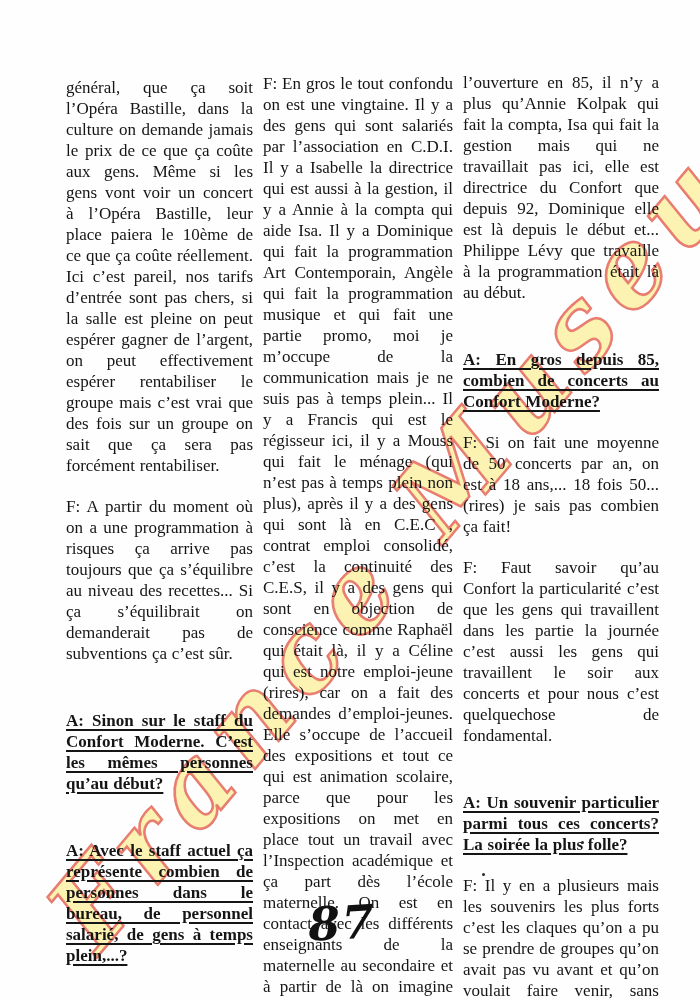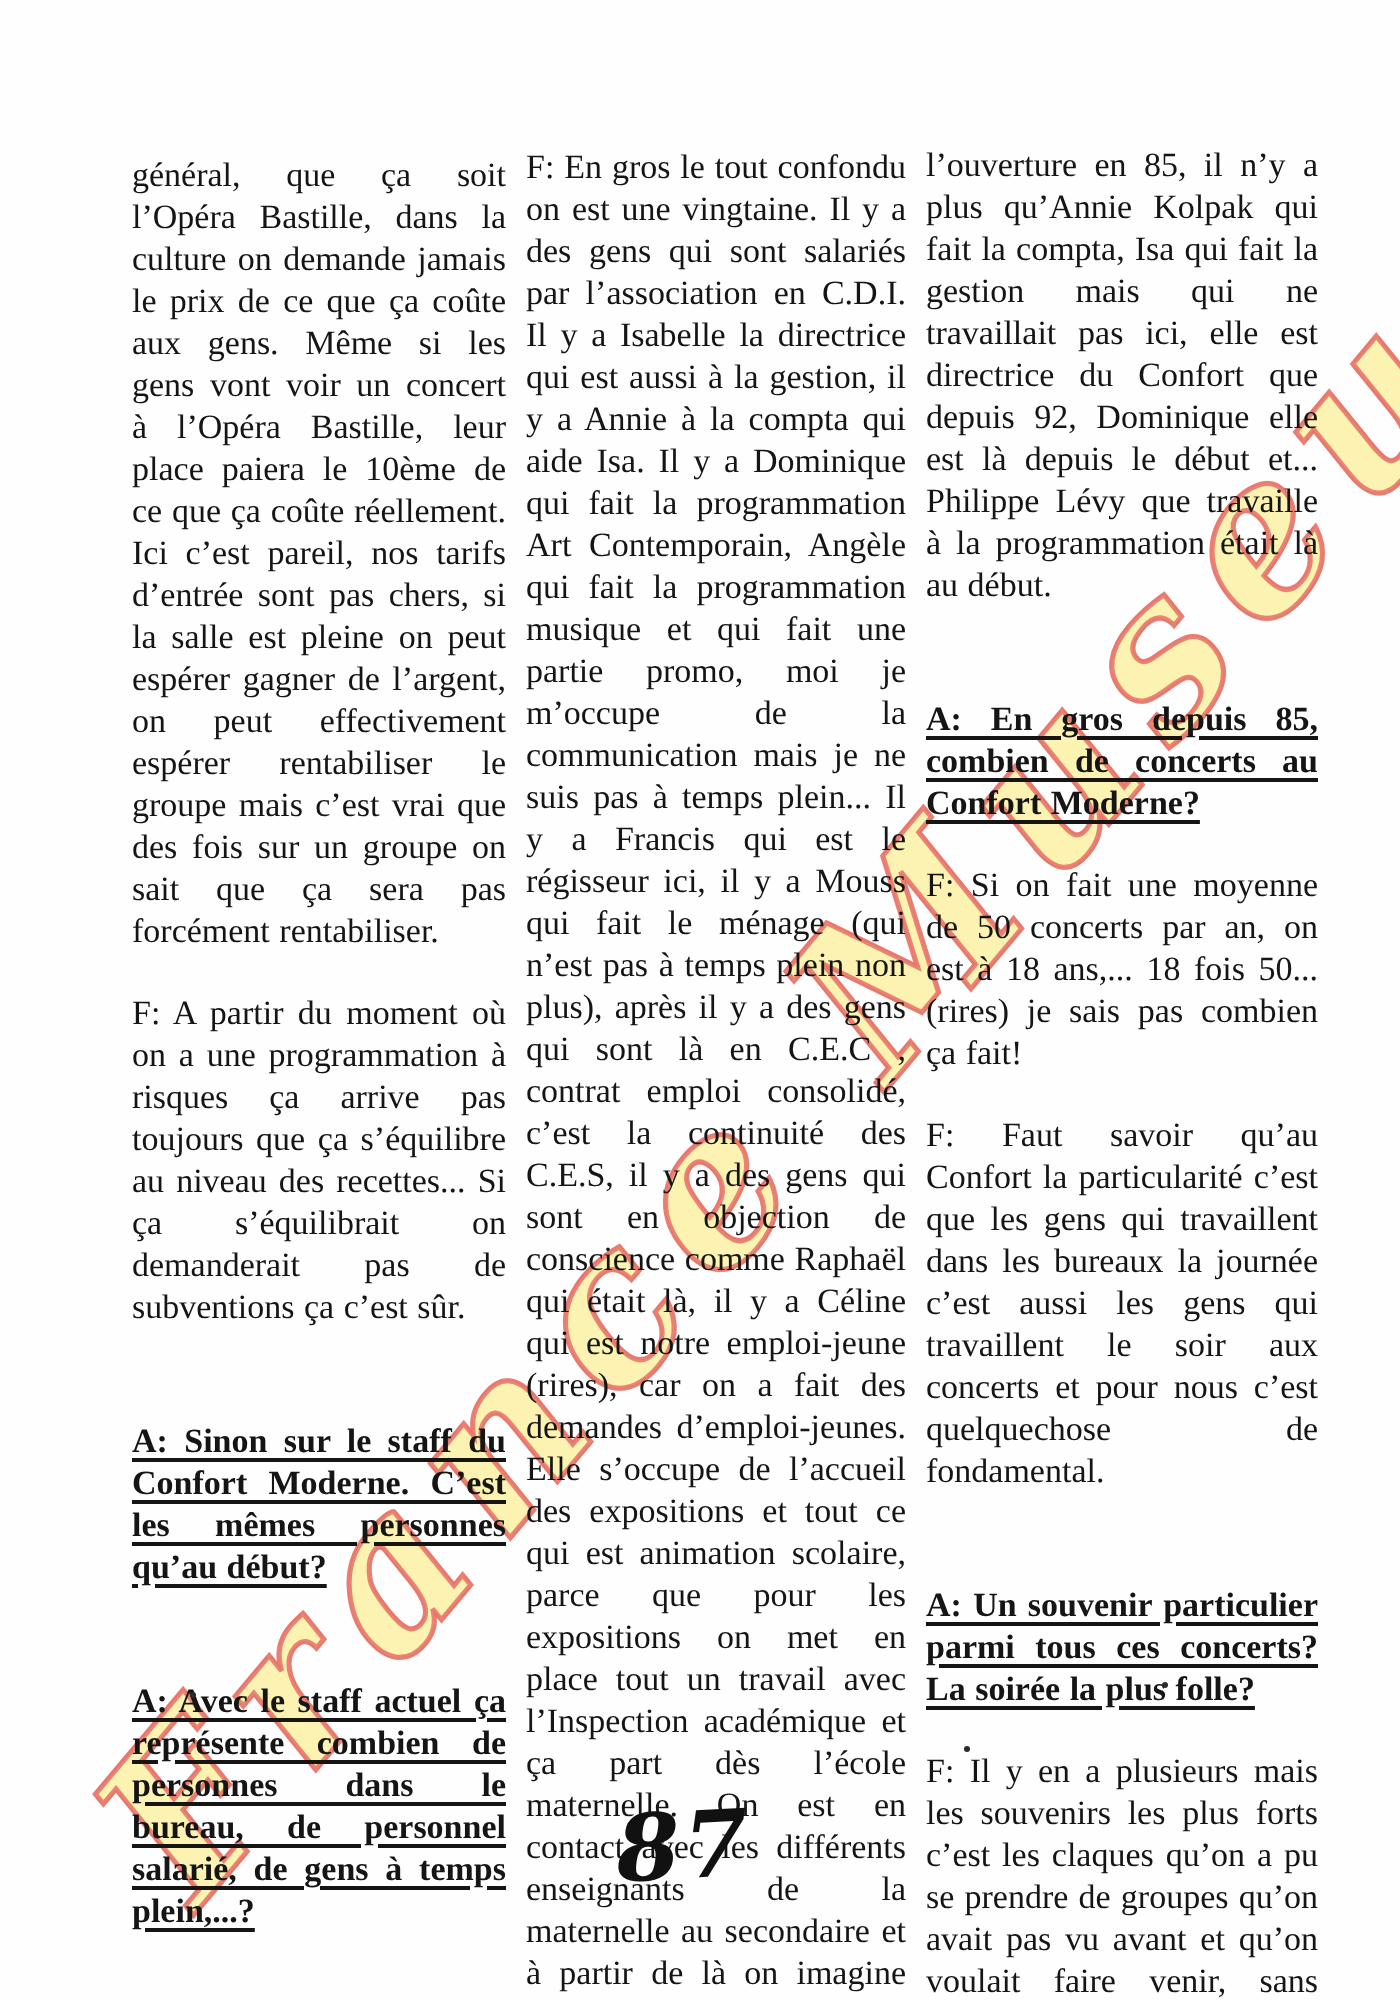--- a/index.html
+++ b/index.html
@@ -112,21 +112,21 @@
     </div>
 
     <div class="column col-2">
       <p class="block answer">F: En gros le tout confondu on est une vingtaine. Il y a des gens qui sont salariés par l’association en C.D.I. Il y a Isabelle la directrice qui est aussi à la gestion, il y a Annie à la compta qui aide Isa. Il y a Dominique qui fait la programmation Art Contemporain, Angèle qui fait la programmation musique et qui fait une partie promo, moi je m’occupe de la communication mais je ne suis pas à temps plein... Il y a Francis qui est le régisseur ici, il y a Mouss qui fait le ménage (qui n’est pas à temps plein non plus), après il y a des gens qui sont là en C.E.C , contrat emploi consolidé, c’est la continuité des C.E.S, il y a des gens qui sont en objection de conscience comme Raphaël qui était là, il y a Céline qui est notre emploi-jeune (rires), car on a fait des demandes d’emploi-jeunes.    Elle s’occupe de l’accueil des expositions et tout ce qui est animation scolaire, parce que pour les expositions on met en place tout un travail avec l’Inspection académique et ça part dès l’école maternelle. On est en contact avec les différents enseignants de la maternelle au secondaire et à partir de là on imagine une visite guidée pour les enfants que ça soit en amont en classe, un travail qui se fait au moment de la visite de l’expo et en aval un travail qui se continue en classe. De l’équipe qui était là à</p>
     </div>
 
     <div class="column col-3">
       <p class="block answer">l’ouverture en 85, il n’y a plus qu’Annie Kolpak qui fait la compta, Isa qui fait la gestion mais qui ne travaillait pas ici, elle est directrice du Confort que depuis 92, Dominique elle est là depuis le début et... Philippe Lévy que travaille à la programmation était là au début.</p>
       <p class="block question">A: En gros depuis 85, combien de concerts au Confort Moderne?</p>
       <p class="block answer">F: Si on fait une moyenne de 50 concerts par an, on est à 18 ans,... 18 fois 50... (rires) je sais pas combien ça fait!</p>
-      <p class="block answer">F: Faut savoir qu’au Confort la particularité c’est que les gens qui travaillent dans les bureaux la journée c’est aussi les gens qui travaillent le soir aux concerts et pour nous c’est quelquechose de fondamental.</p>
+      <p class="block answer">F: Faut savoir qu’au Confort la particularité c’est que les gens qui travaillent dans les partie la journée c’est aussi les gens qui travaillent le soir aux concerts et pour nous c’est quelquechose de fondamental.</p>
       <p class="block question">A: Un souvenir particulier parmi tous ces concerts? La soirée la plus folle?</p>
       <p class="block answer">F: Il y en a plusieurs mais les souvenirs les plus forts c’est les claques qu’on a pu se prendre de groupes qu’on avait pas vu avant et qu’on voulait faire venir, sans doute le premier concert de NO MEANS NO au Confort où il y a eu 50 personnes ça a été une grosse claque, Urban Dance Squad en 89...</p>
     </div>
 
   </div>
 
   <div id="page-number">87</div>
 
   <span class="ink-dot dot-1"></span>
   <span class="ink-dot dot-2"></span>

